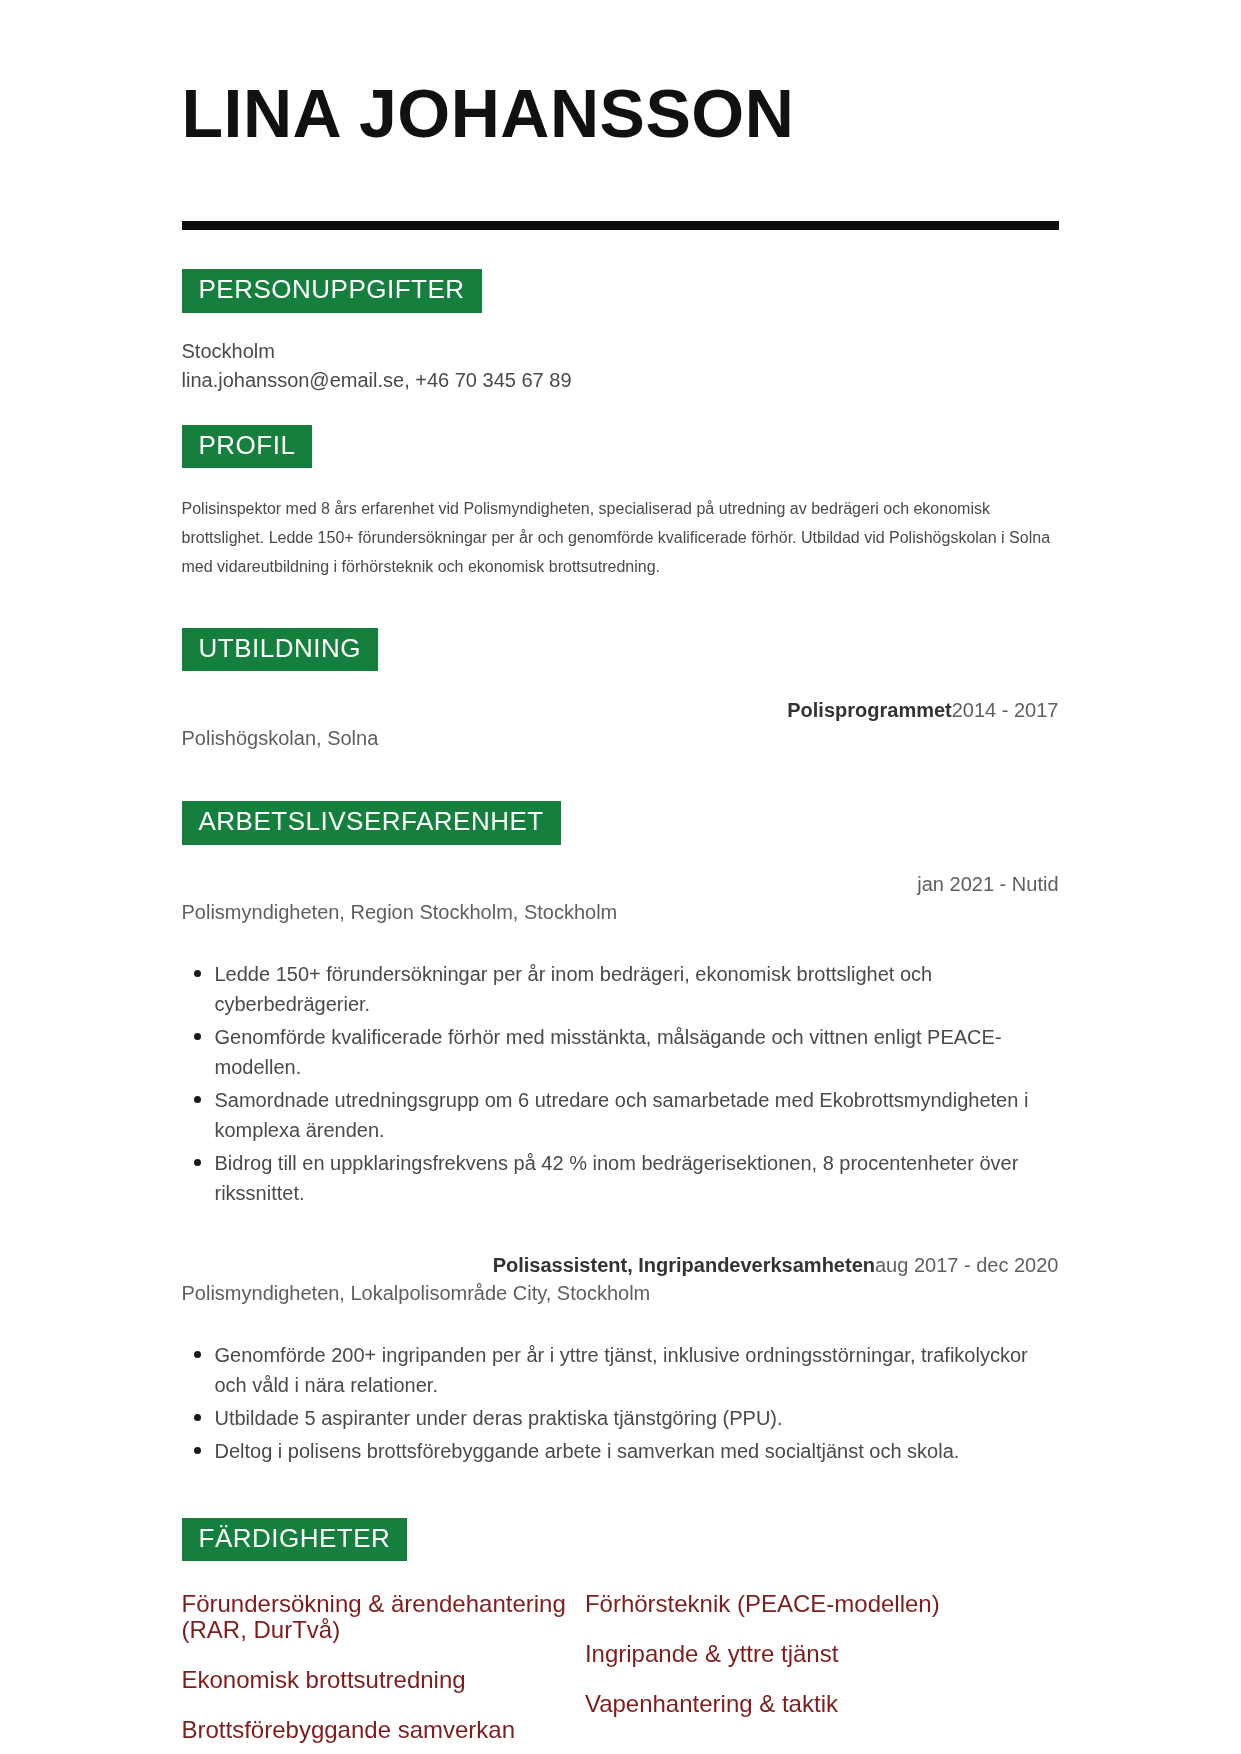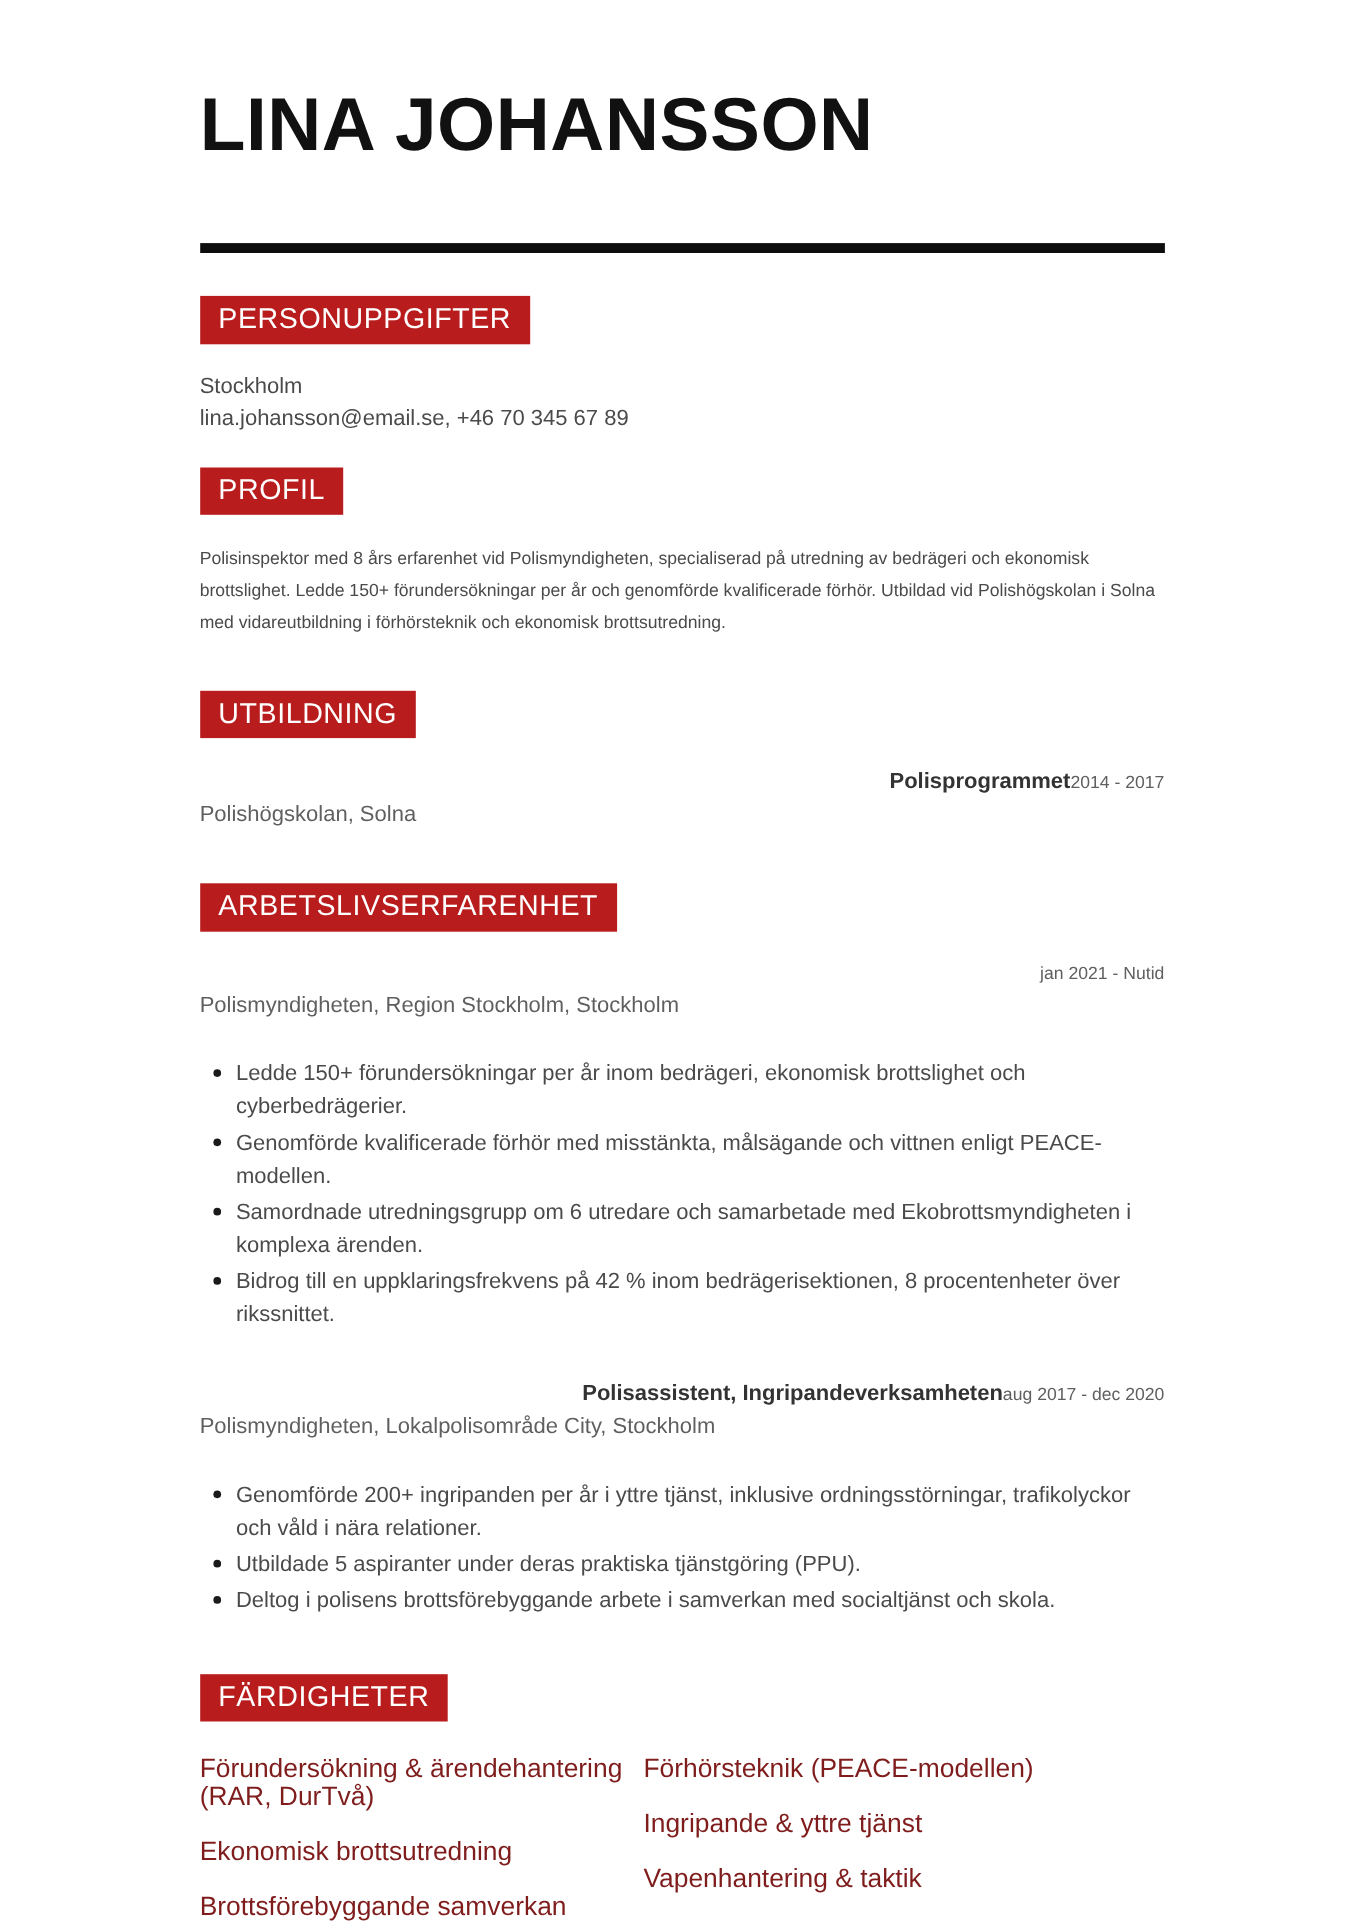--- a/index.html
+++ b/index.html
@@ -29,21 +29,21 @@
   }
   .header-rule {
     height: 9px;
     background: #0d0d0d;
     margin-top: 72px;
     width: 100%;
   }
   
   .chip {
     display: inline-block;
-    background: #b91c1c;
+    background: #15803d;
     color: #ffffff;
     font-size: 26px;
     font-weight: 400;
     letter-spacing: 0.5px;
     padding: 7px 17px 9px 17px;
     line-height: 1.05;
   }
   section { margin: 0; }
   .sec-personal   { margin-top: 39px; }
   .sec-profile    { margin-top: 30px; }
@@ -74,21 +74,21 @@
     justify-content: flex-end;
     align-items: baseline;
   }
   .entry-title {
     font-size: 20px;
     font-weight: 700;
     color: #333333;
     line-height: 26px;
   }
   .entry-dates {
-    font-size: 16px;
+    font-size: 20px;
     font-weight: 400;
     color: #5f5f5f;
     line-height: 26px;
     white-space: nowrap;
   }
   .entry-sub {
     margin-top: 2px;
     font-size: 20px;
     color: #5f5f5f;
     line-height: 26px;

